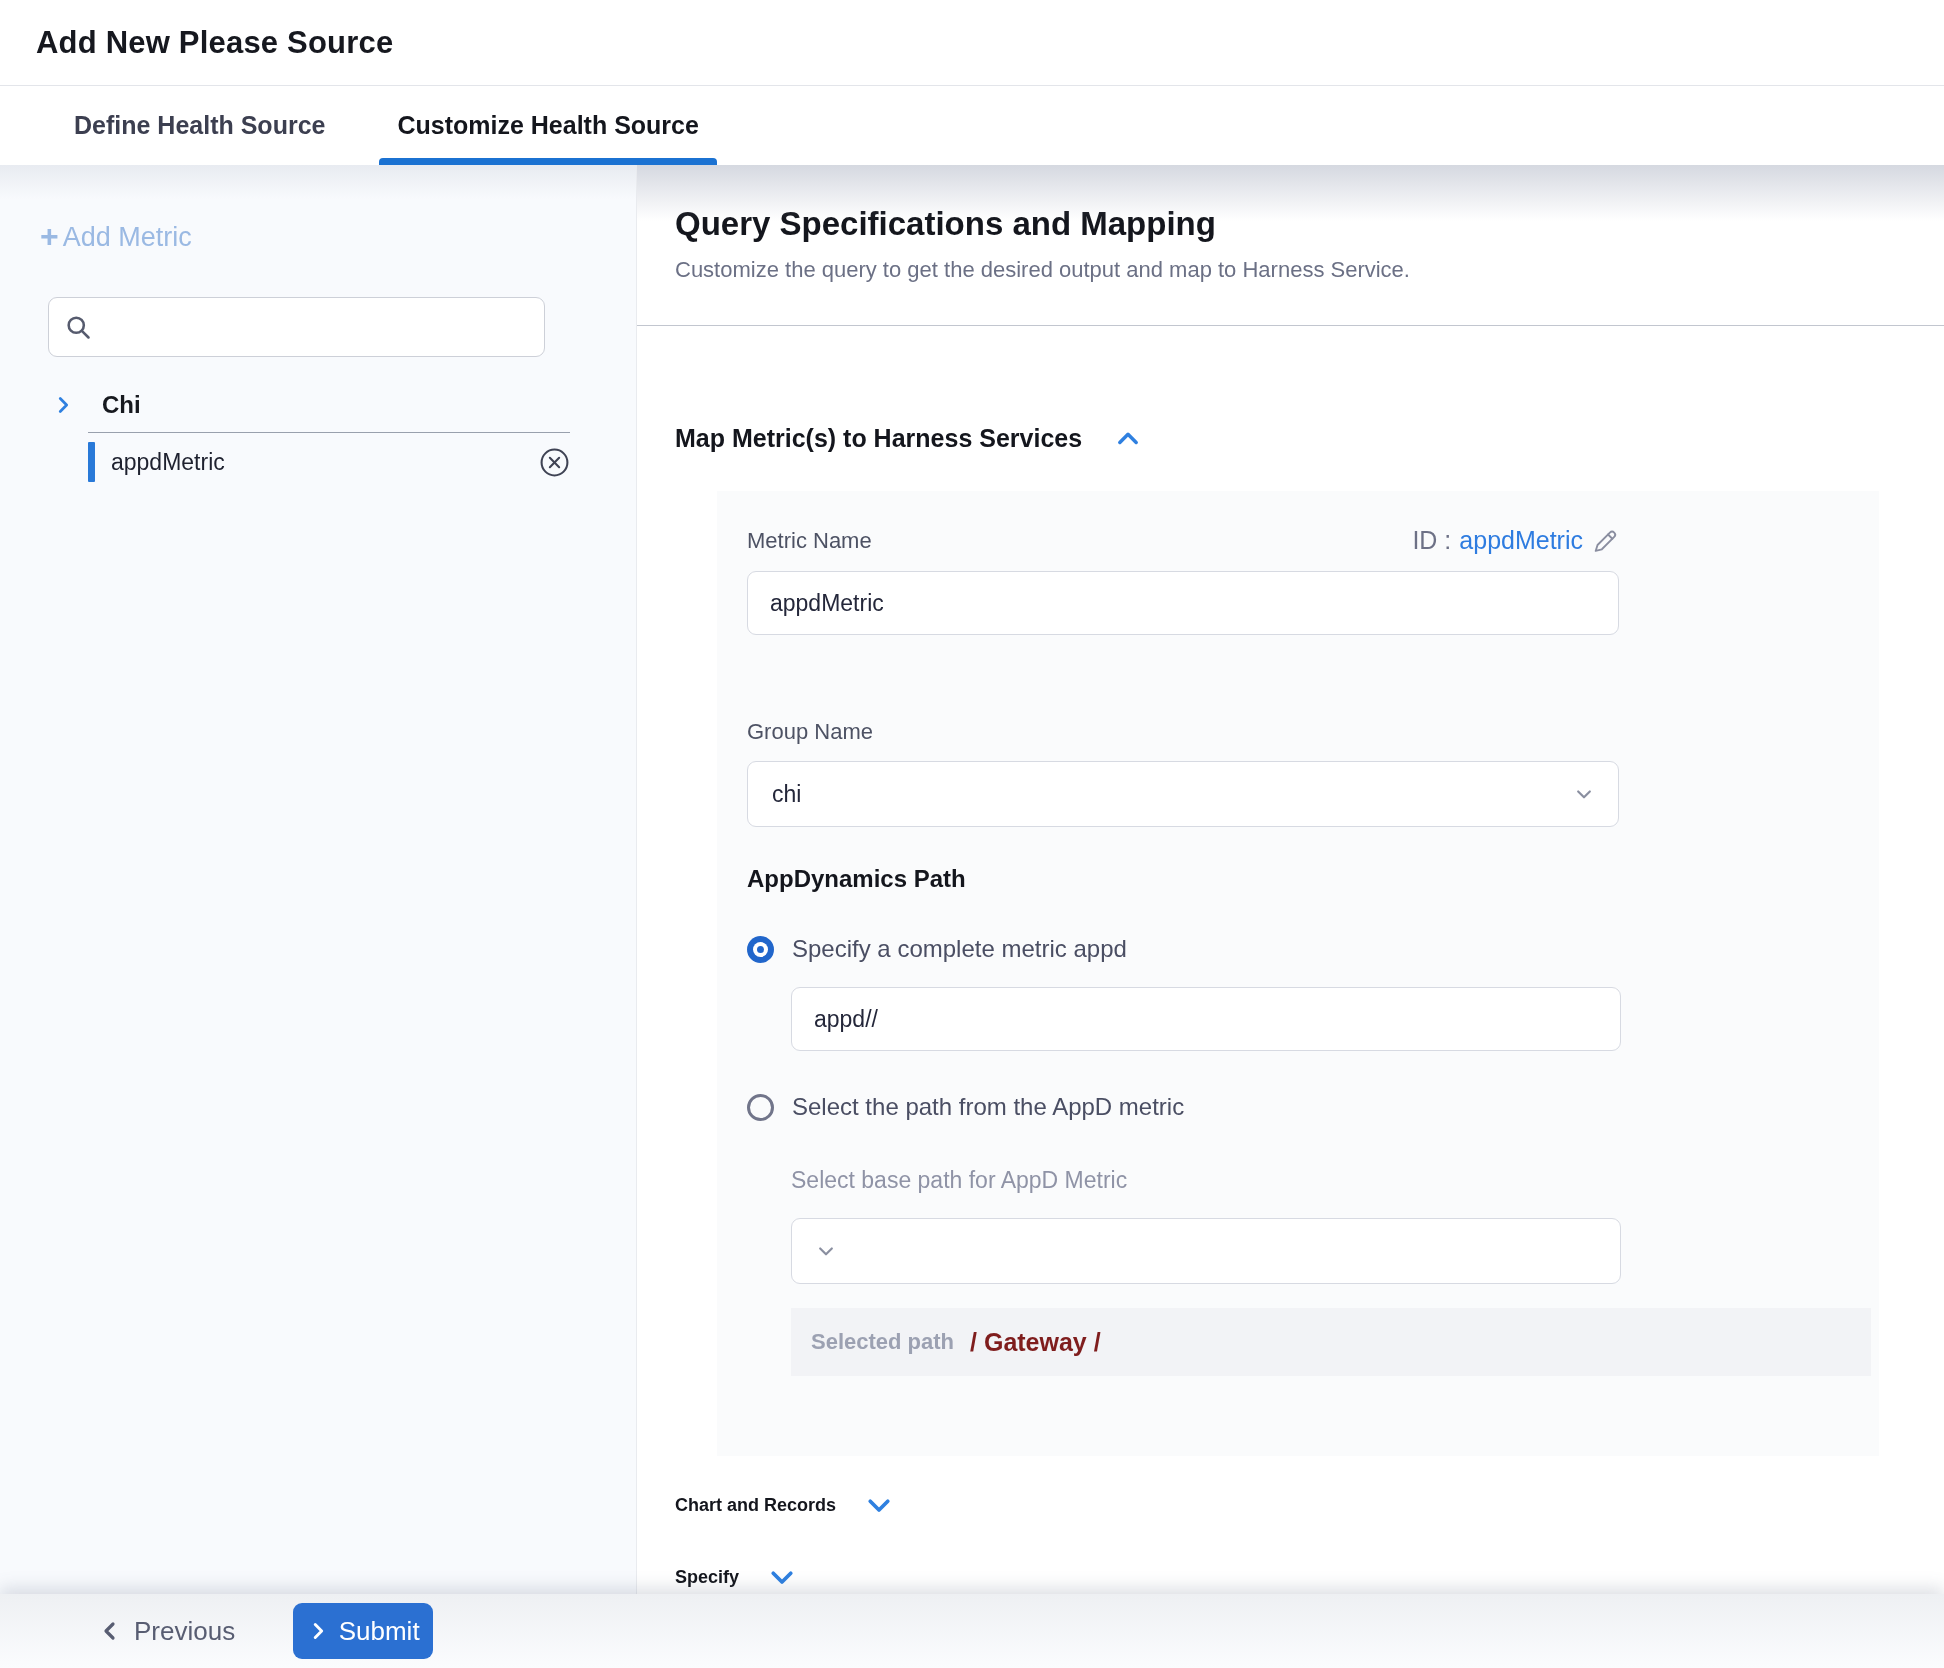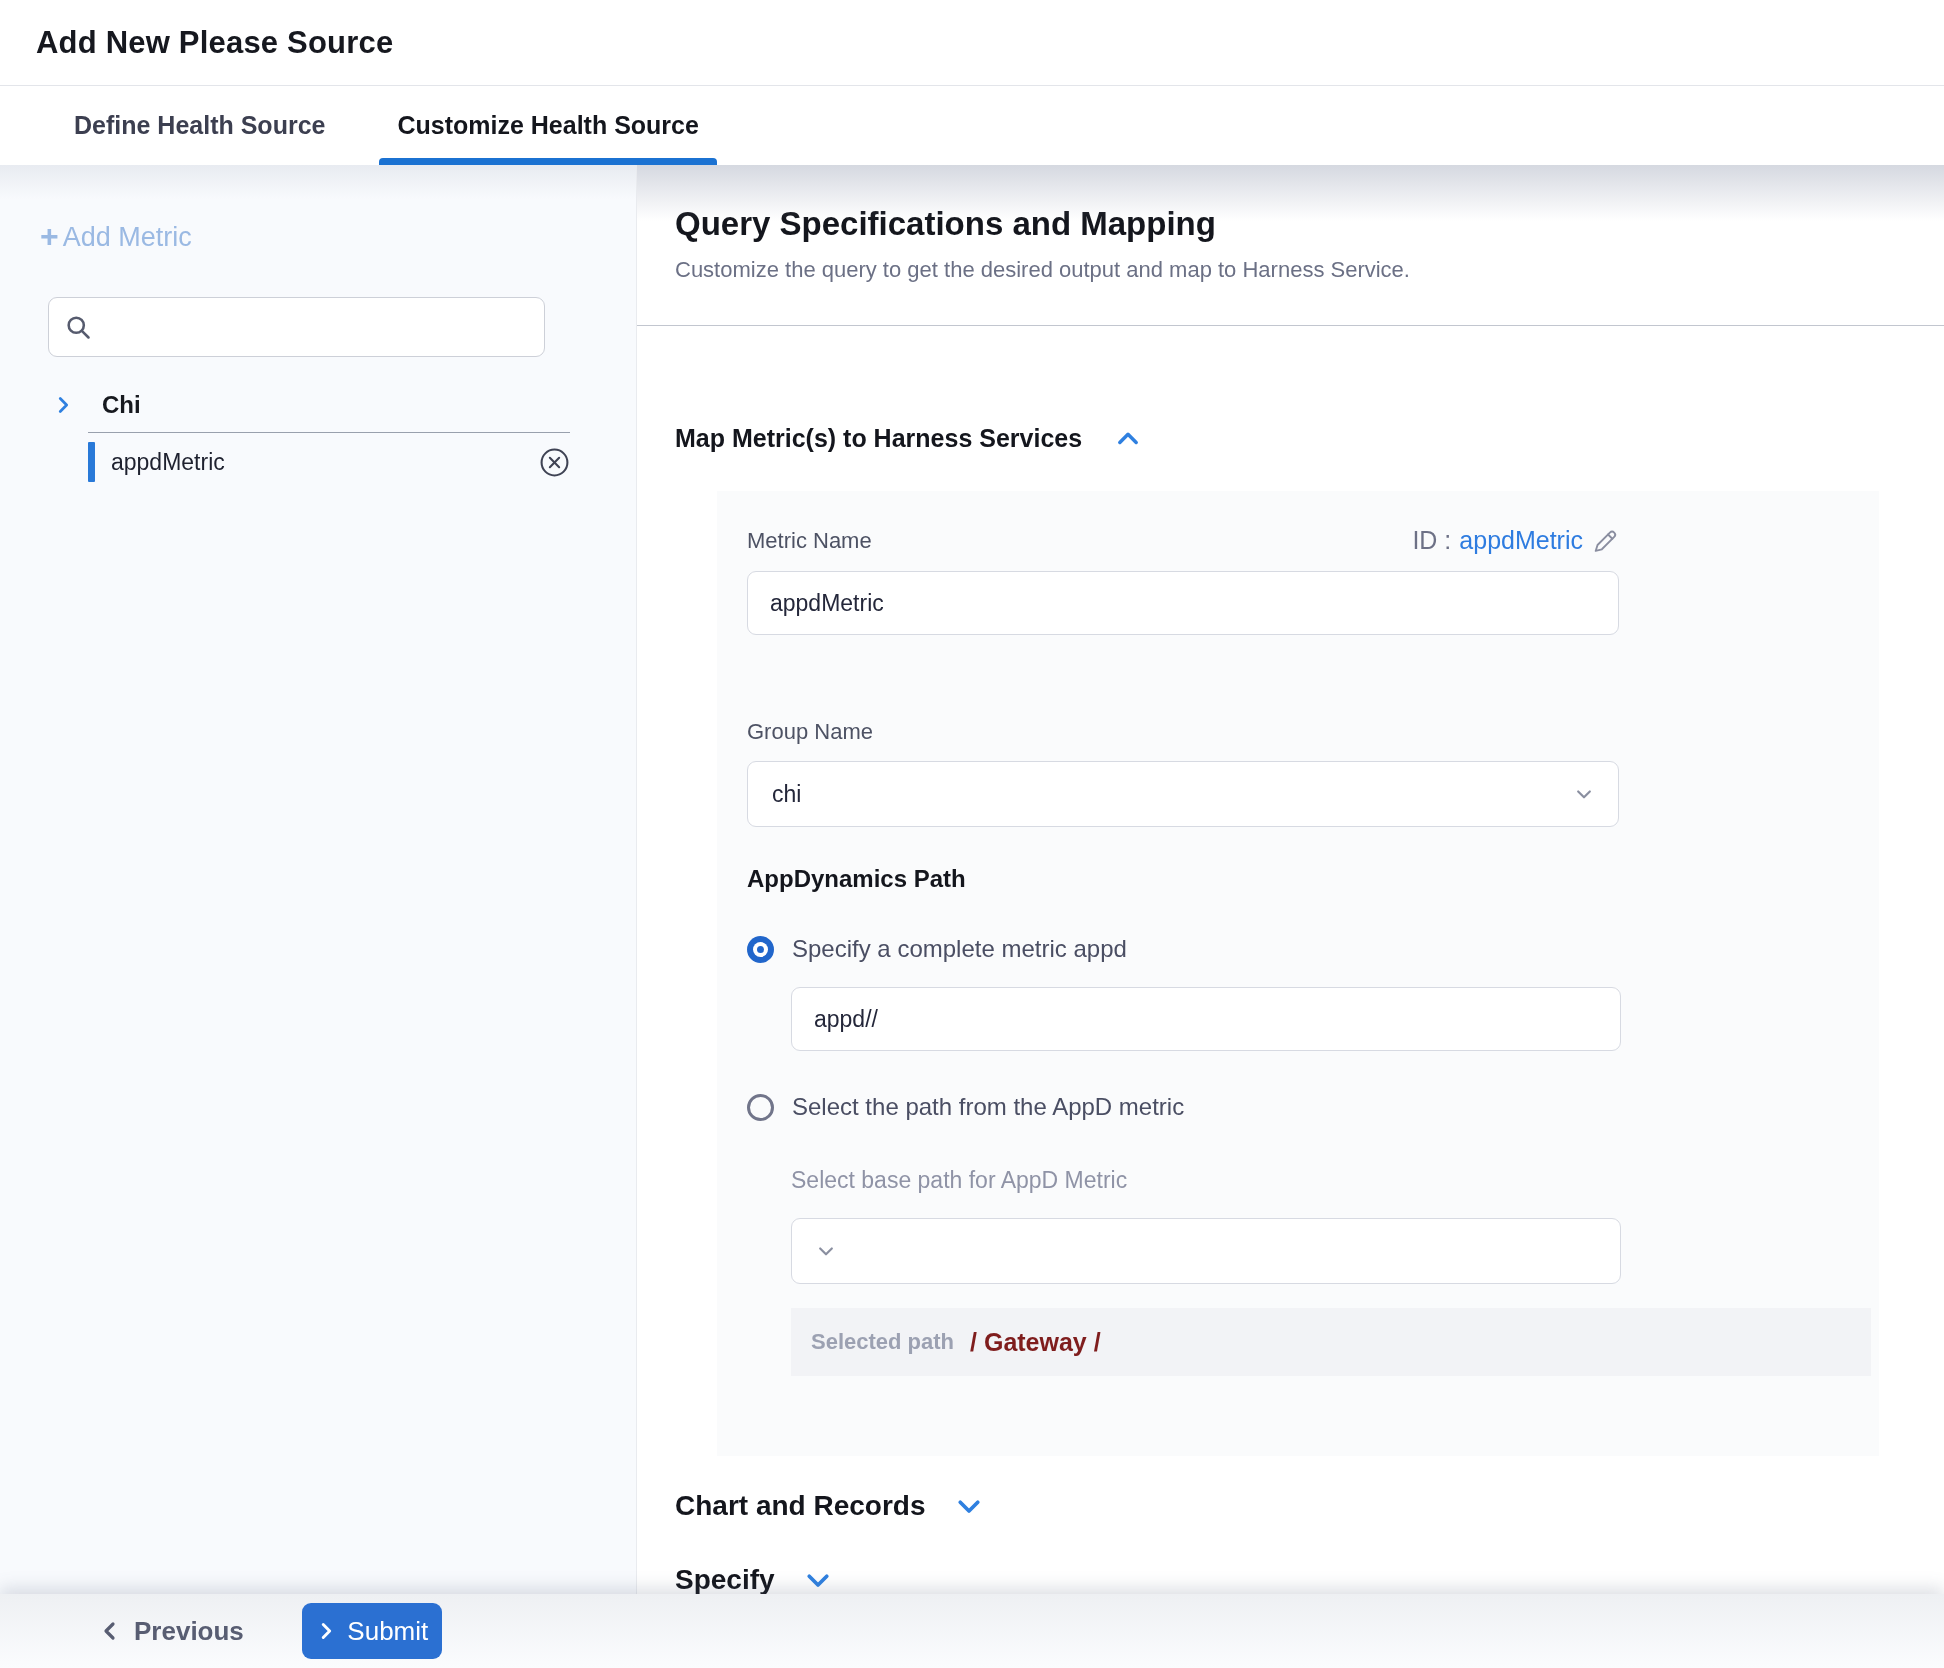--- a/index.html
+++ b/index.html
@@ -125,34 +125,34 @@
   .select.base-select { width:830px; margin-top:24px; }
   .placeholder { font-size:24px; color:#b9bcc8; }
   .selected-path {
     margin-top:24px; width:1080px; height:68px; background:#f2f3f6;
     display:flex; align-items:center; padding:0 20px; gap:16px;
   }
   .sp-label { font-size:22px; font-weight:bold; color:#9ca1b2; }
   .sp-value { font-size:25px; font-weight:bold; color:#7f1d1d; }
 
   .collapse-row { display:flex; align-items:center; gap:28px; cursor:pointer; }
-  .collapse-row .ctitle { font-size:28px; font-weight:bold; color:#14161d; }
+  .collapse-row .ctitle { font-size:18px; font-weight:bold; color:#14161d; }
   .row-chart { margin-top:34px; }
   .row-assign { margin-top:42px; }
 
   
   .footer {
     position:absolute; left:0; bottom:0; width:1944px; height:74px;
     background:linear-gradient(180deg,#eef0f3,#fbfcfe);
     box-shadow:0 -6px 16px rgba(90,100,125,.20);
     display:flex; align-items:center; padding-left:98px;
   }
   .prev-btn {
     display:flex; align-items:center; gap:12px; color:#585d72; font-size:26px;
-    cursor:pointer; background:none; border:none; font-family:"Liberation Sans", sans-serif;font-weight:bold;
+    cursor:pointer; background:none; border:none; font-family:"Liberation Sans", sans-serif;
   }
   .submit-btn {
     margin-left:58px; width:140px; height:56px; background:#2b70d2; border:none;
     border-radius:9px; color:#fff; font-size:26px; display:flex; align-items:center;
     justify-content:center; gap:10px; cursor:pointer; font-family:"Liberation Sans", sans-serif;
   }
   .icon { display:inline-flex; align-items:center; justify-content:center; }
 </style>
 </head>
 <body>

